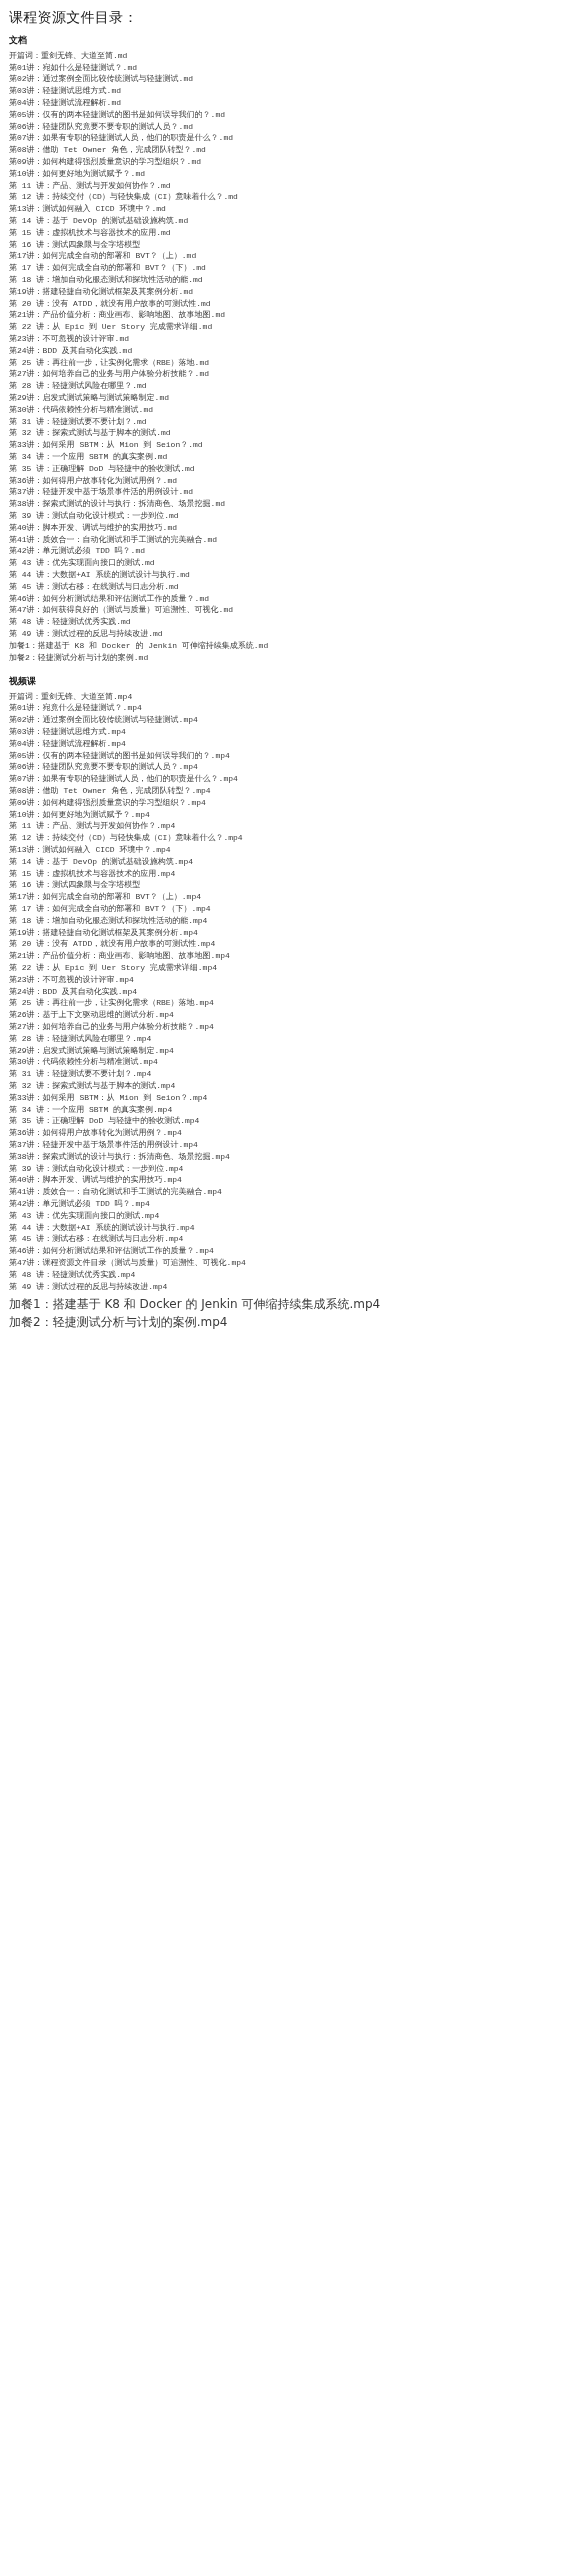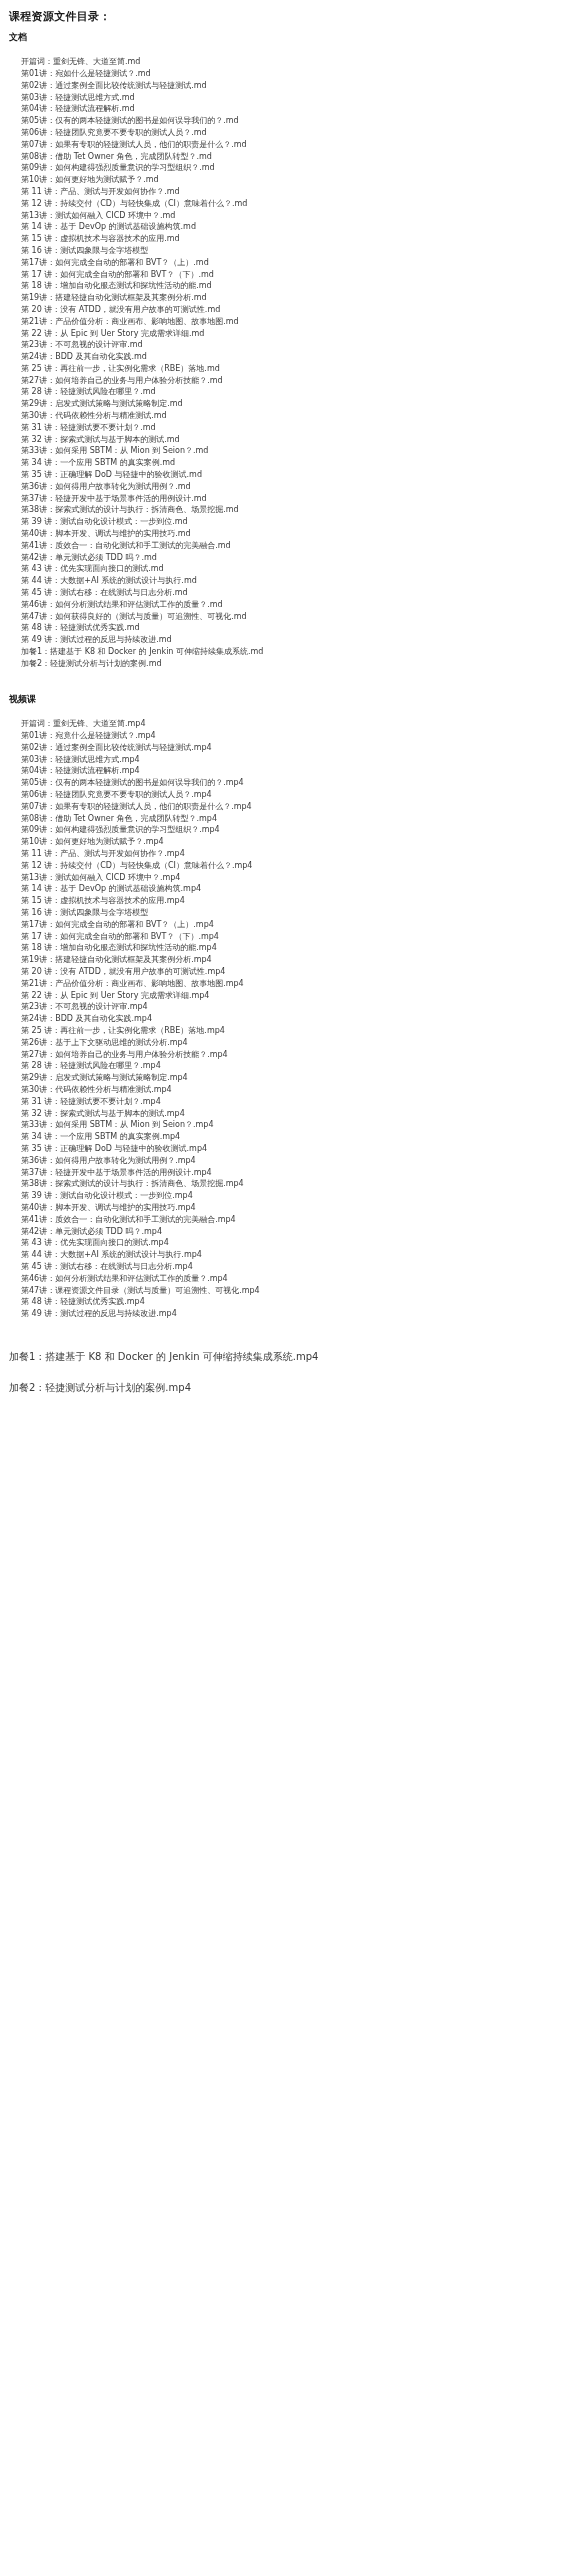--- a/index.html
+++ b/index.html
@@ -11,54 +11,54 @@
     width: 583px;
     font-family: "DejaVu Sans", "Liberation Sans", sans-serif;
     color: #333333;
   }
   .page {
     width: 583px;
     box-sizing: border-box;
     padding: 7.2px 9px 10.8px 9px;
   }
   .doc-title {
-    font-size: 11px;
-    font-weight: bold;
+    font-size: 14px;
+    font-weight: normal;
     color: #1a1a1a;
     margin: 1.8px 0 7.2px 0;
     letter-spacing: 0.3px;
   }
   .section-title {
     font-size: 9px;
     font-weight: bold;
     color: #1a1a1a;
     margin: 5.4px 0 2.7px 0;
   }
   .item-list {
     list-style: none;
-    margin: 12px;
+    margin: 0;
     padding: 0;
+    font-family: Liberation Mono, monospace;
   }
   .item {
     font-size: 8px;
     line-height: 11.8px;
     color: #3a3a3a;
     white-space: nowrap;
     overflow: hidden;
     text-overflow: ellipsis;
   }
   .gap {
     height: 6.3px;
   }
   .note {
-    font-size: 10px;
+    font-size: 12px;
     line-height: 11.8px;
     color: #3a3a3a;
     white-space: nowrap;
-    margin-top: 13px;
   }
 </style>
 </head>
 <body>
 
 <div class="page">
 
   <div class="doc-title">课程资源文件目录：</div>
 
   <div class="section">

